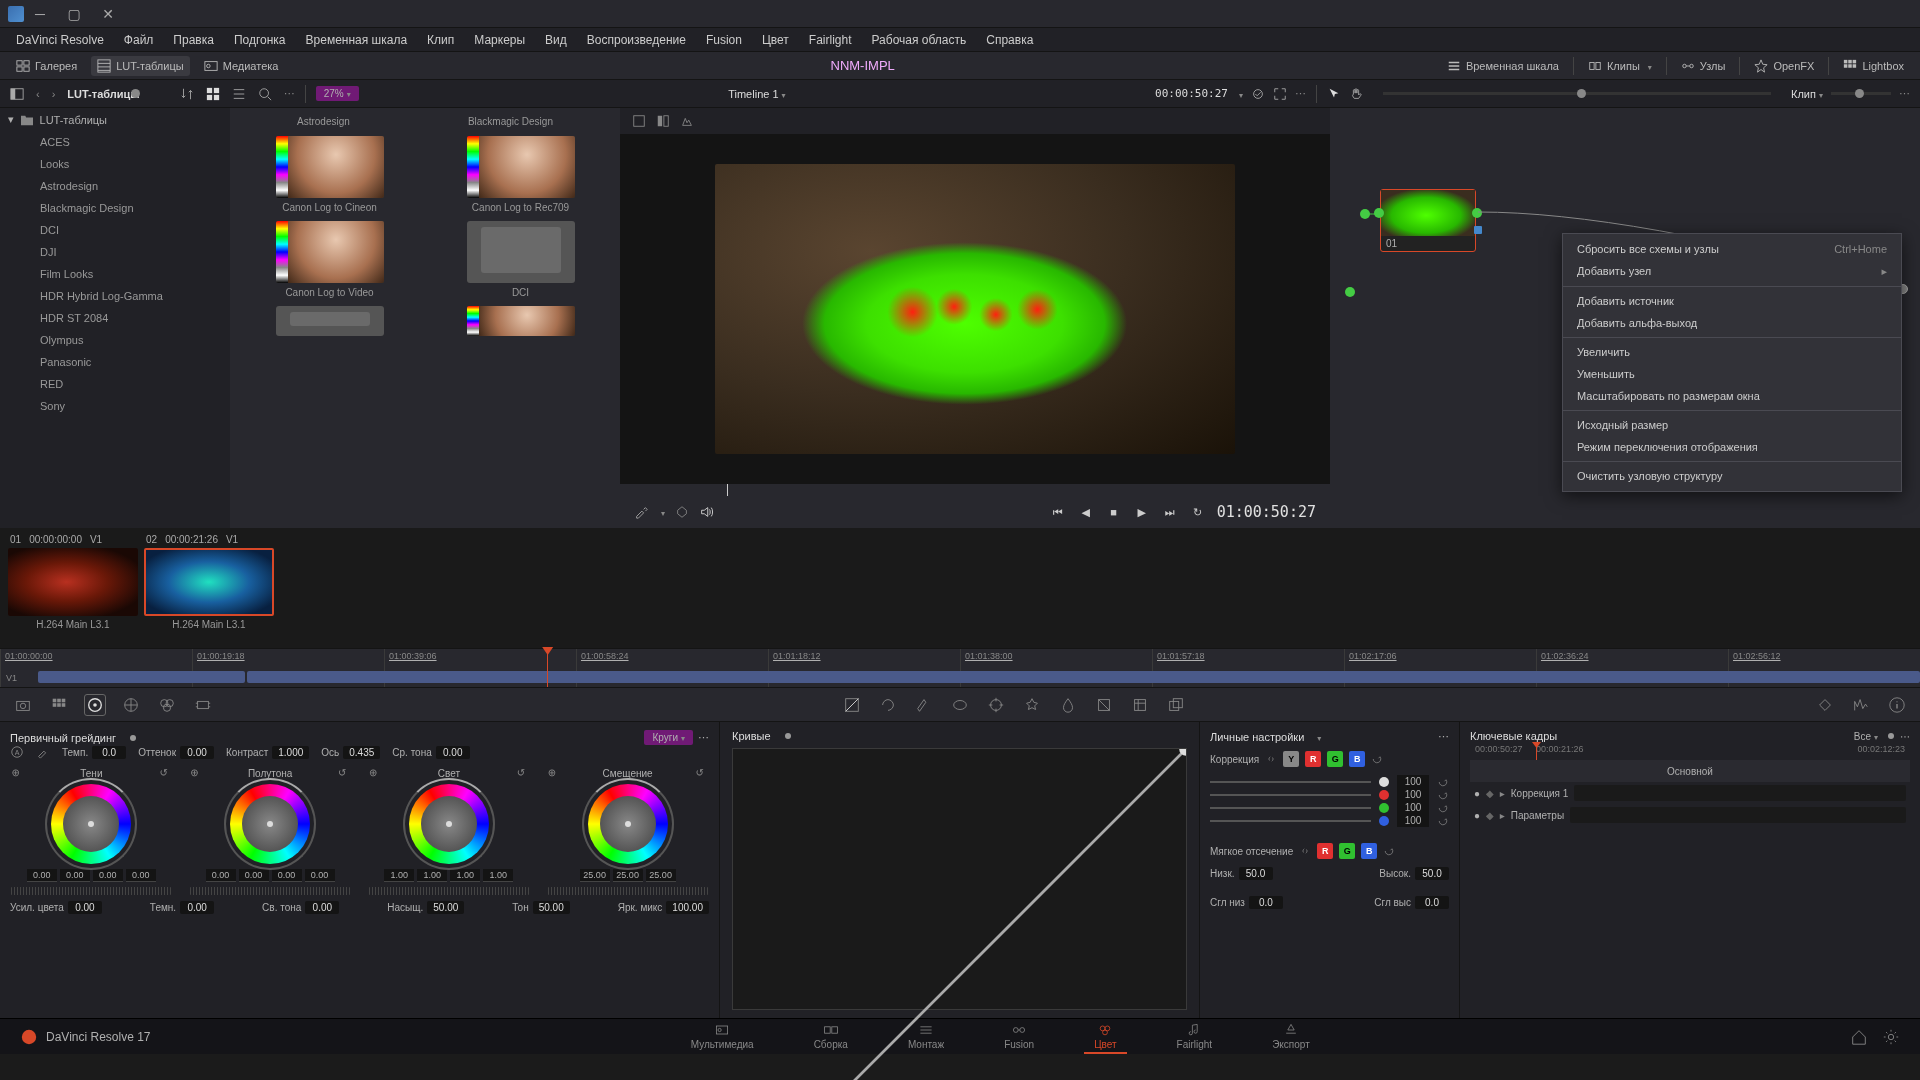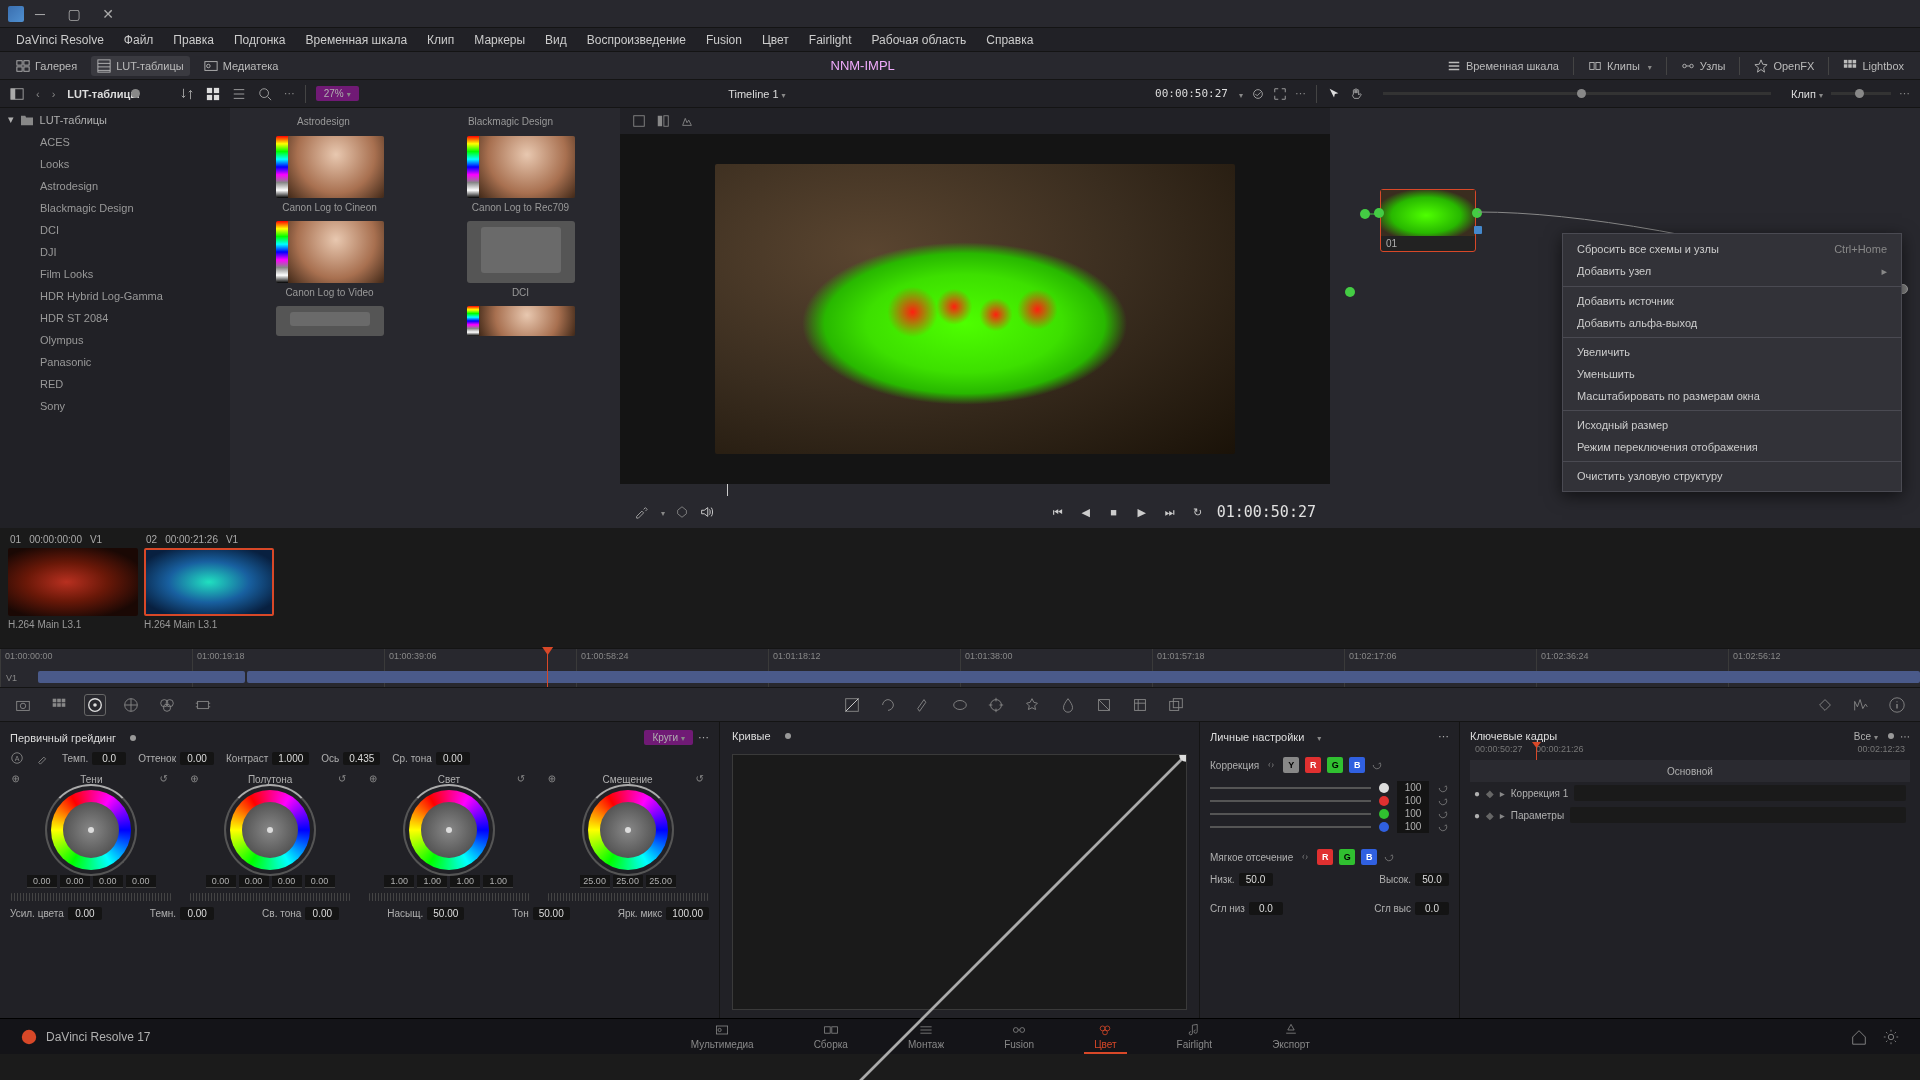--- a/index.html
+++ b/index.html
@@ -56,36 +56,36 @@
 .ctx-item { padding: 5px 14px; font-size: 11px; color: #ccc; cursor: pointer; display: flex; }
 .ctx-shortcut { margin-left: auto; color: #888; }
 .ctx-sep { height: 1px; background: #4a4a52; margin: 3px 0; }
 .clips-strip { height: 120px; background: #1a1a1a; display: flex; flex-direction: column; }
 .clips-row { display: flex; gap: 6px; padding: 6px 8px; }
 .clip-item { display: flex; flex-direction: column; gap: 3px; cursor: pointer; }
 .clip-meta { display: flex; gap: 8px; font-size: 10px; color: #aaa; padding: 0 2px; }
 .clip-thumb { width: 130px; height: 68px; border-radius: 2px; }
 .clip-thumb.c1 { background: radial-gradient(ellipse at 45% 50%, #b83020 0%, #6a1808 40%, #1a0804 80%); }
 .clip-thumb.c2 { background: radial-gradient(ellipse at 50% 50%, #20e0c0 0%, #1860a0 45%, #082040 85%); border: 2px solid #d84828; }
-.clip-name { font-size: 10px; color: #999; }
+.clip-name { font-size: 10px; color: #999; text-align: center; }
 .timeline-ruler { height: 40px; background: #28282e; border-top: 1px solid #141414; border-bottom: 1px solid #141414; position: relative; display: flex; }
 .ruler-mark { flex: 1; border-left: 1px solid #3a3a3a; padding: 2px 4px; font-size: 9px; color: #888; }
 .playhead { position: absolute; left: 28.5%; top: 0; width: 1px; height: 100%; background: #d84828; }
 .playhead::before { content:''; position:absolute; top:-2px; left:-5px; width:11px; height:8px; background:#d84828; clip-path: polygon(0 0,100% 0,50% 100%); }
 .track-row { position: absolute; left: 2%; right: 0; top: 22px; height: 12px; display: flex; }
 .track-seg1 { width: 11%; background: #4a5a8a; border-radius: 2px; }
 .track-seg2 { flex: 1; background: #4a5a8a; border-radius: 2px; margin-left: 2px; }
 .bottom-area { height: 330px; background: #212126; display: flex; flex-direction: column; }
 .tool-row { height: 34px; background: #28282e; border-bottom: 1px solid #141414; display: flex; align-items: center; padding: 0 12px; gap: 14px; }
 .tool-icon { width: 22px; height: 22px; display: flex; align-items: center; justify-content: center; color: #888; cursor: pointer; border-radius: 3px; }
 .tool-icon.active { border: 1px solid #666; }
 .tool-gap { flex: 1; }
 .grading-row { flex: 1; display: flex; }
 .primary-panel { width: 720px; display: flex; flex-direction: column; padding: 8px 10px; border-right: 1px solid #141414; }
-.panel-header { display: flex; align-items: center; gap: 10px; margin-bottom: 6px; }
+.panel-header { display: flex; align-items: center; gap: 10px; }
 .panel-title { font-size: 11px; color: #ddd; }
 .panel-dot { width: 6px; height: 6px; background: #999; border-radius: 50%; margin-left: 4px; }
 .panel-right { margin-left: auto; display: flex; align-items: center; gap: 5px; }
 .dropdown-sm { background: #701a75; padding: 2px 8px; border-radius: 2px; font-size: 10px; cursor: pointer; }
 .param-row { display: flex; gap: 12px; margin-bottom: 8px; align-items: center; font-size: 10px; flex-wrap: wrap; }
 .param-item { display: flex; align-items: center; gap: 4px; }
 .param-val { background: #141414; padding: 1px 6px; border-radius: 2px; font-size: 10px; min-width: 34px; text-align: center; color: #ddd; }
 .wheels-row { display: flex; gap: 16px; justify-content: space-around; margin-bottom: 6px; }
 .wheel-group { display: flex; flex-direction: column; align-items: center; gap: 5px; width: 160px; }
 .wheel-header { display: flex; align-items: center; justify-content: space-between; width: 100%; font-size: 10px; }
@@ -490,21 +490,21 @@
           <span>V1</span>
         </div>
         <div class="clip-thumb c2"></div>
         <div class="clip-name">H.264 Main L3.1</div>
       </div>
     </div>
 </div>
 
 <div class="timeline-ruler">
   <span style="position:absolute;left:6px;top:24px;font-size:9px;color:#888;">V1</span>
-  <div id="ruler-marks" style="display:flex;width:100%;">
+  <div id="ruler-marks" style="display:flex;width:100%;text-decoration:underline;">
       <div class="ruler-mark">01:00:00:00</div>
       <div class="ruler-mark">01:00:19:18</div>
       <div class="ruler-mark">01:00:39:06</div>
       <div class="ruler-mark">01:00:58:24</div>
       <div class="ruler-mark">01:01:18:12</div>
       <div class="ruler-mark">01:01:38:00</div>
       <div class="ruler-mark">01:01:57:18</div>
       <div class="ruler-mark">01:02:17:06</div>
       <div class="ruler-mark">01:02:36:24</div>
       <div class="ruler-mark">01:02:56:12</div>

